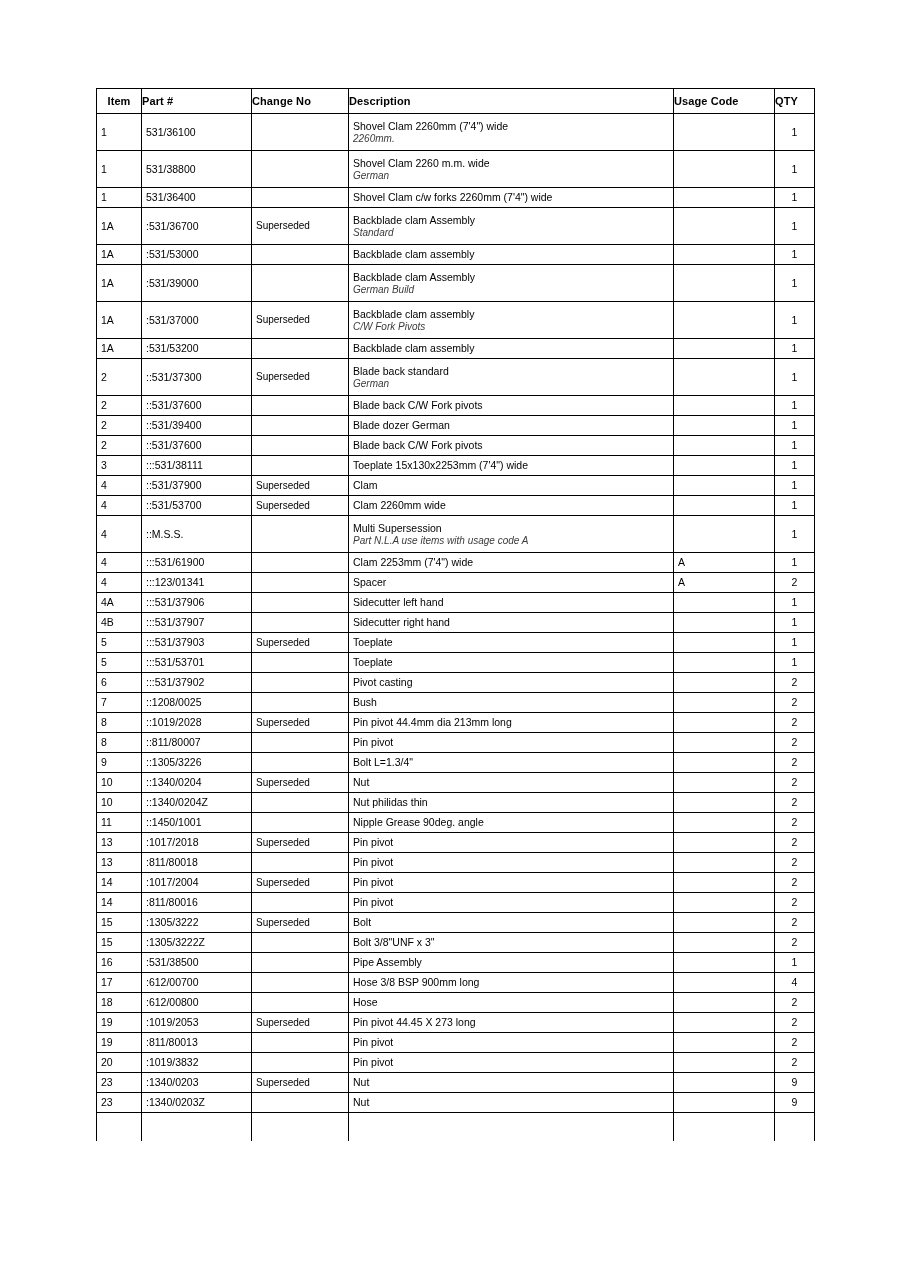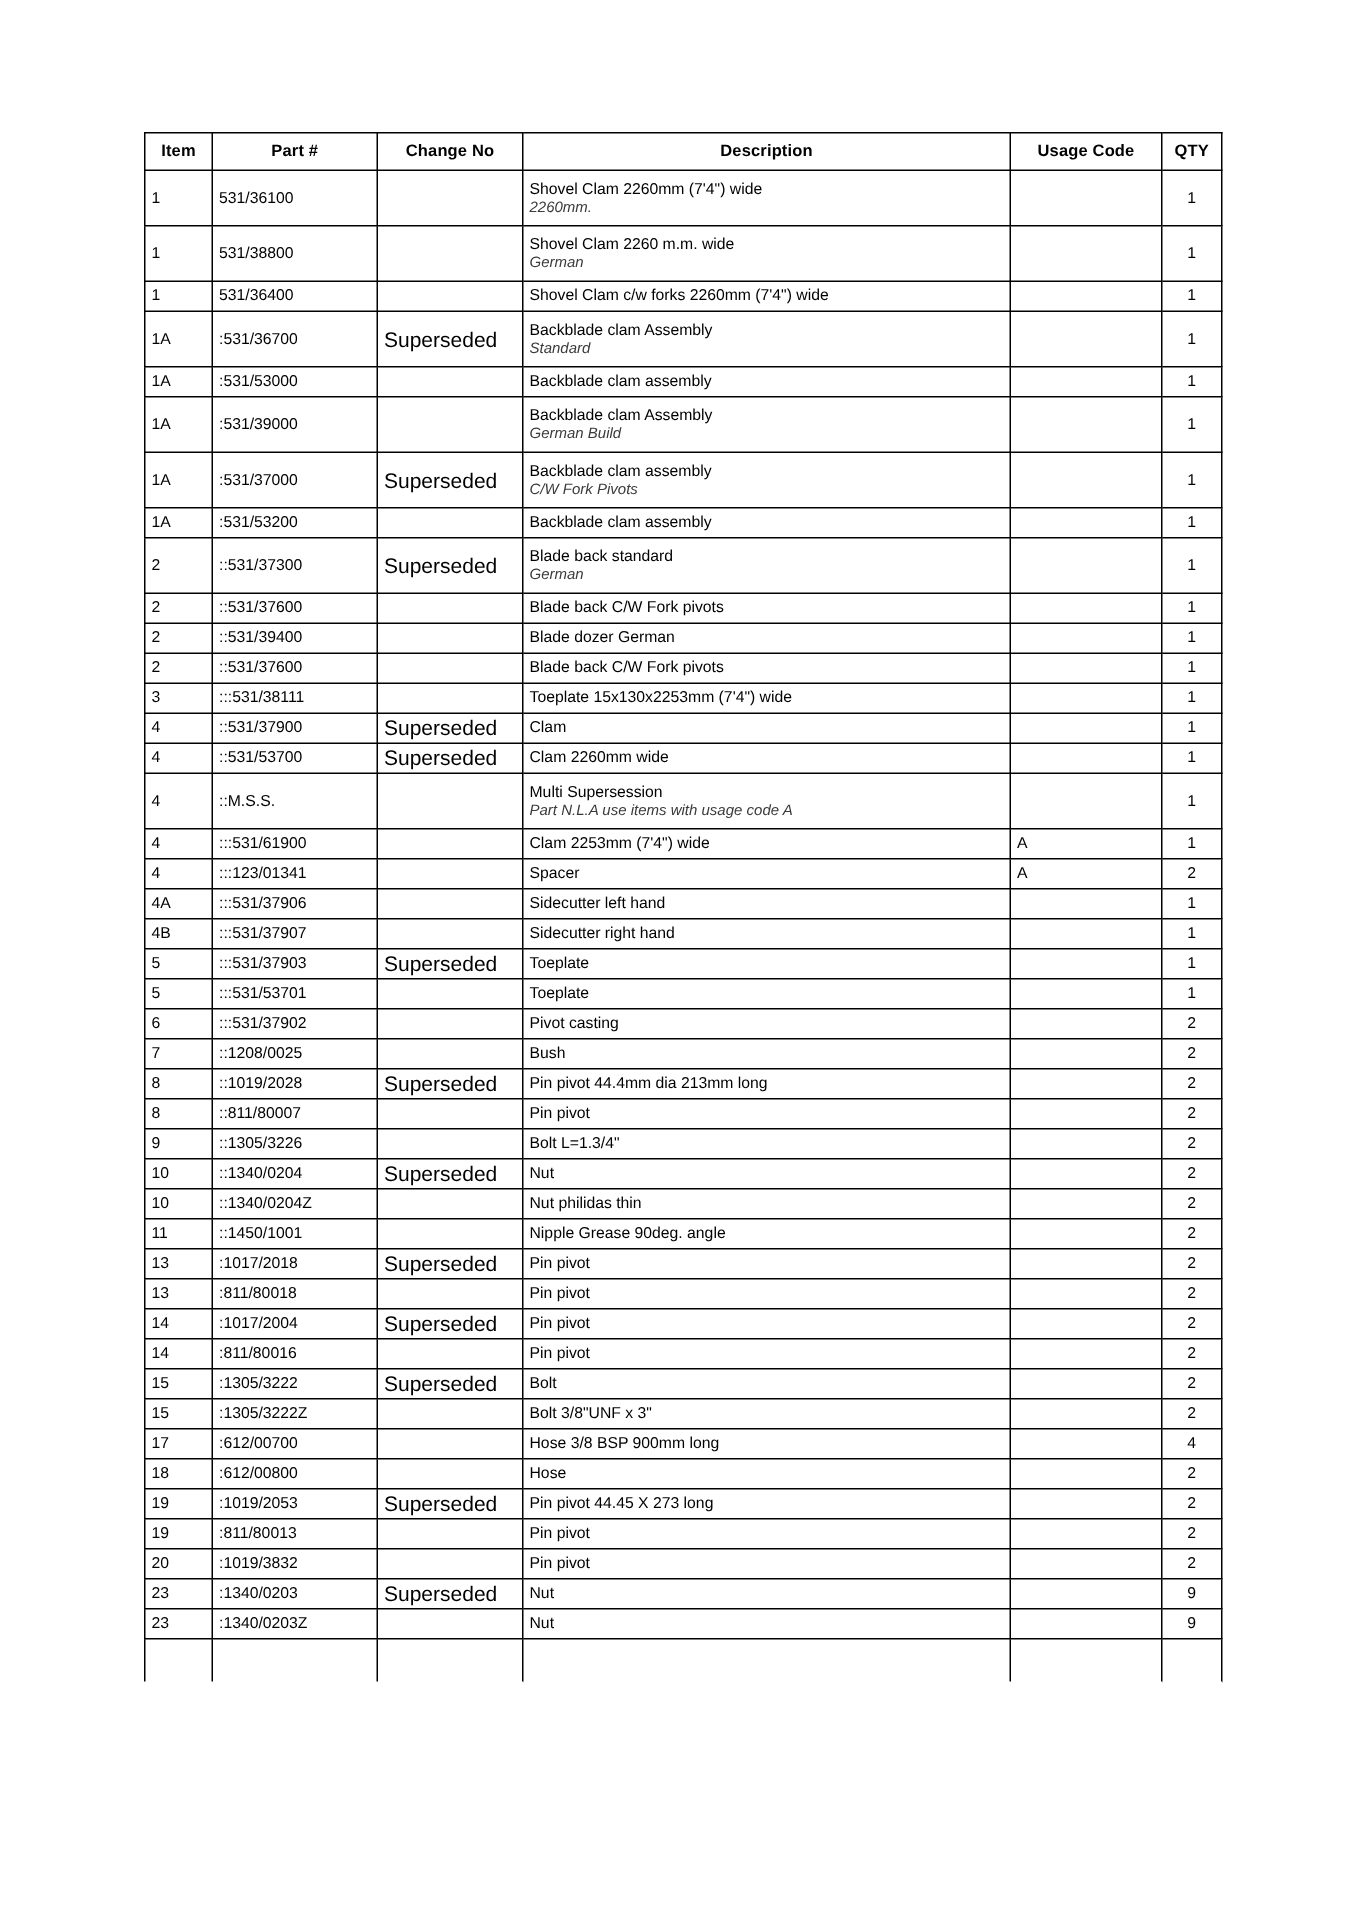--- a/index.html
+++ b/index.html
@@ -49,40 +49,40 @@
     border: 1px solid #000000;
     padding: 0;
     vertical-align: middle;
     overflow: hidden;
   }
 
   table.parts thead th {
     height: 24px;
     font-weight: bold;
     font-size: 11px;
-    text-align: center;
+    text-align: left;
     letter-spacing: 0.1px;
   }
   table.parts thead th.th-left-item { text-align: center; }
 
   
   .cell {
     padding: 0 4px;
     line-height: 1.15;
   }
   .cell-c { text-align: center; padding: 0 2px; }
   .cell-l { text-align: left; }
 
   tr.r1 td { height: 19px; }
   tr.r2 td { height: 36px; }
   tr.rblank td { height: 28px; border-bottom: 1px solid #ffffff; }
 
   td.item   { font-size: 10.5px; }
   td.part   { font-size: 10.5px; }
-  td.change { font-size: 14px; margin-left: 30px; }
+  td.change { font-size: 10px; margin-left: 30px; }
   td.desc   { font-size: 10.5px; }
   td.usage  { font-size: 10.5px; }
   td.qty    { font-size: 10.5px; text-align: center; }
 
   .desc-main {
     display: block;
     white-space: nowrap;
   }
   .desc-sub {
     display: block;
@@ -915,20 +915,42 @@
             </td>
             <td class="usage">
               <div class="cell cell-l"></div>
             </td>
             <td class="qty">
               <div class="cell cell-c">2</div>
             </td>
           </tr>
           <tr class="r1">
             <td class="item">
+              <div class="cell cell-l">16</div>
+            </td>
+            <td class="part">
+              <div class="cell cell-l">:531/38500</div>
+            </td>
+            <td class="change">
+              <div class="cell cell-l"></div>
+            </td>
+            <td class="desc">
+              <div class="cell cell-l">
+                <span class="desc-main">Pipe Assembly</span>
+              </div>
+            </td>
+            <td class="usage">
+              <div class="cell cell-l"></div>
+            </td>
+            <td class="qty">
+              <div class="cell cell-c">1</div>
+            </td>
+          </tr>
+          <tr class="r1">
+            <td class="item">
               <div class="cell cell-l">17</div>
             </td>
             <td class="part">
               <div class="cell cell-l">:612/00700</div>
             </td>
             <td class="change">
               <div class="cell cell-l"></div>
             </td>
             <td class="desc">
               <div class="cell cell-l">

